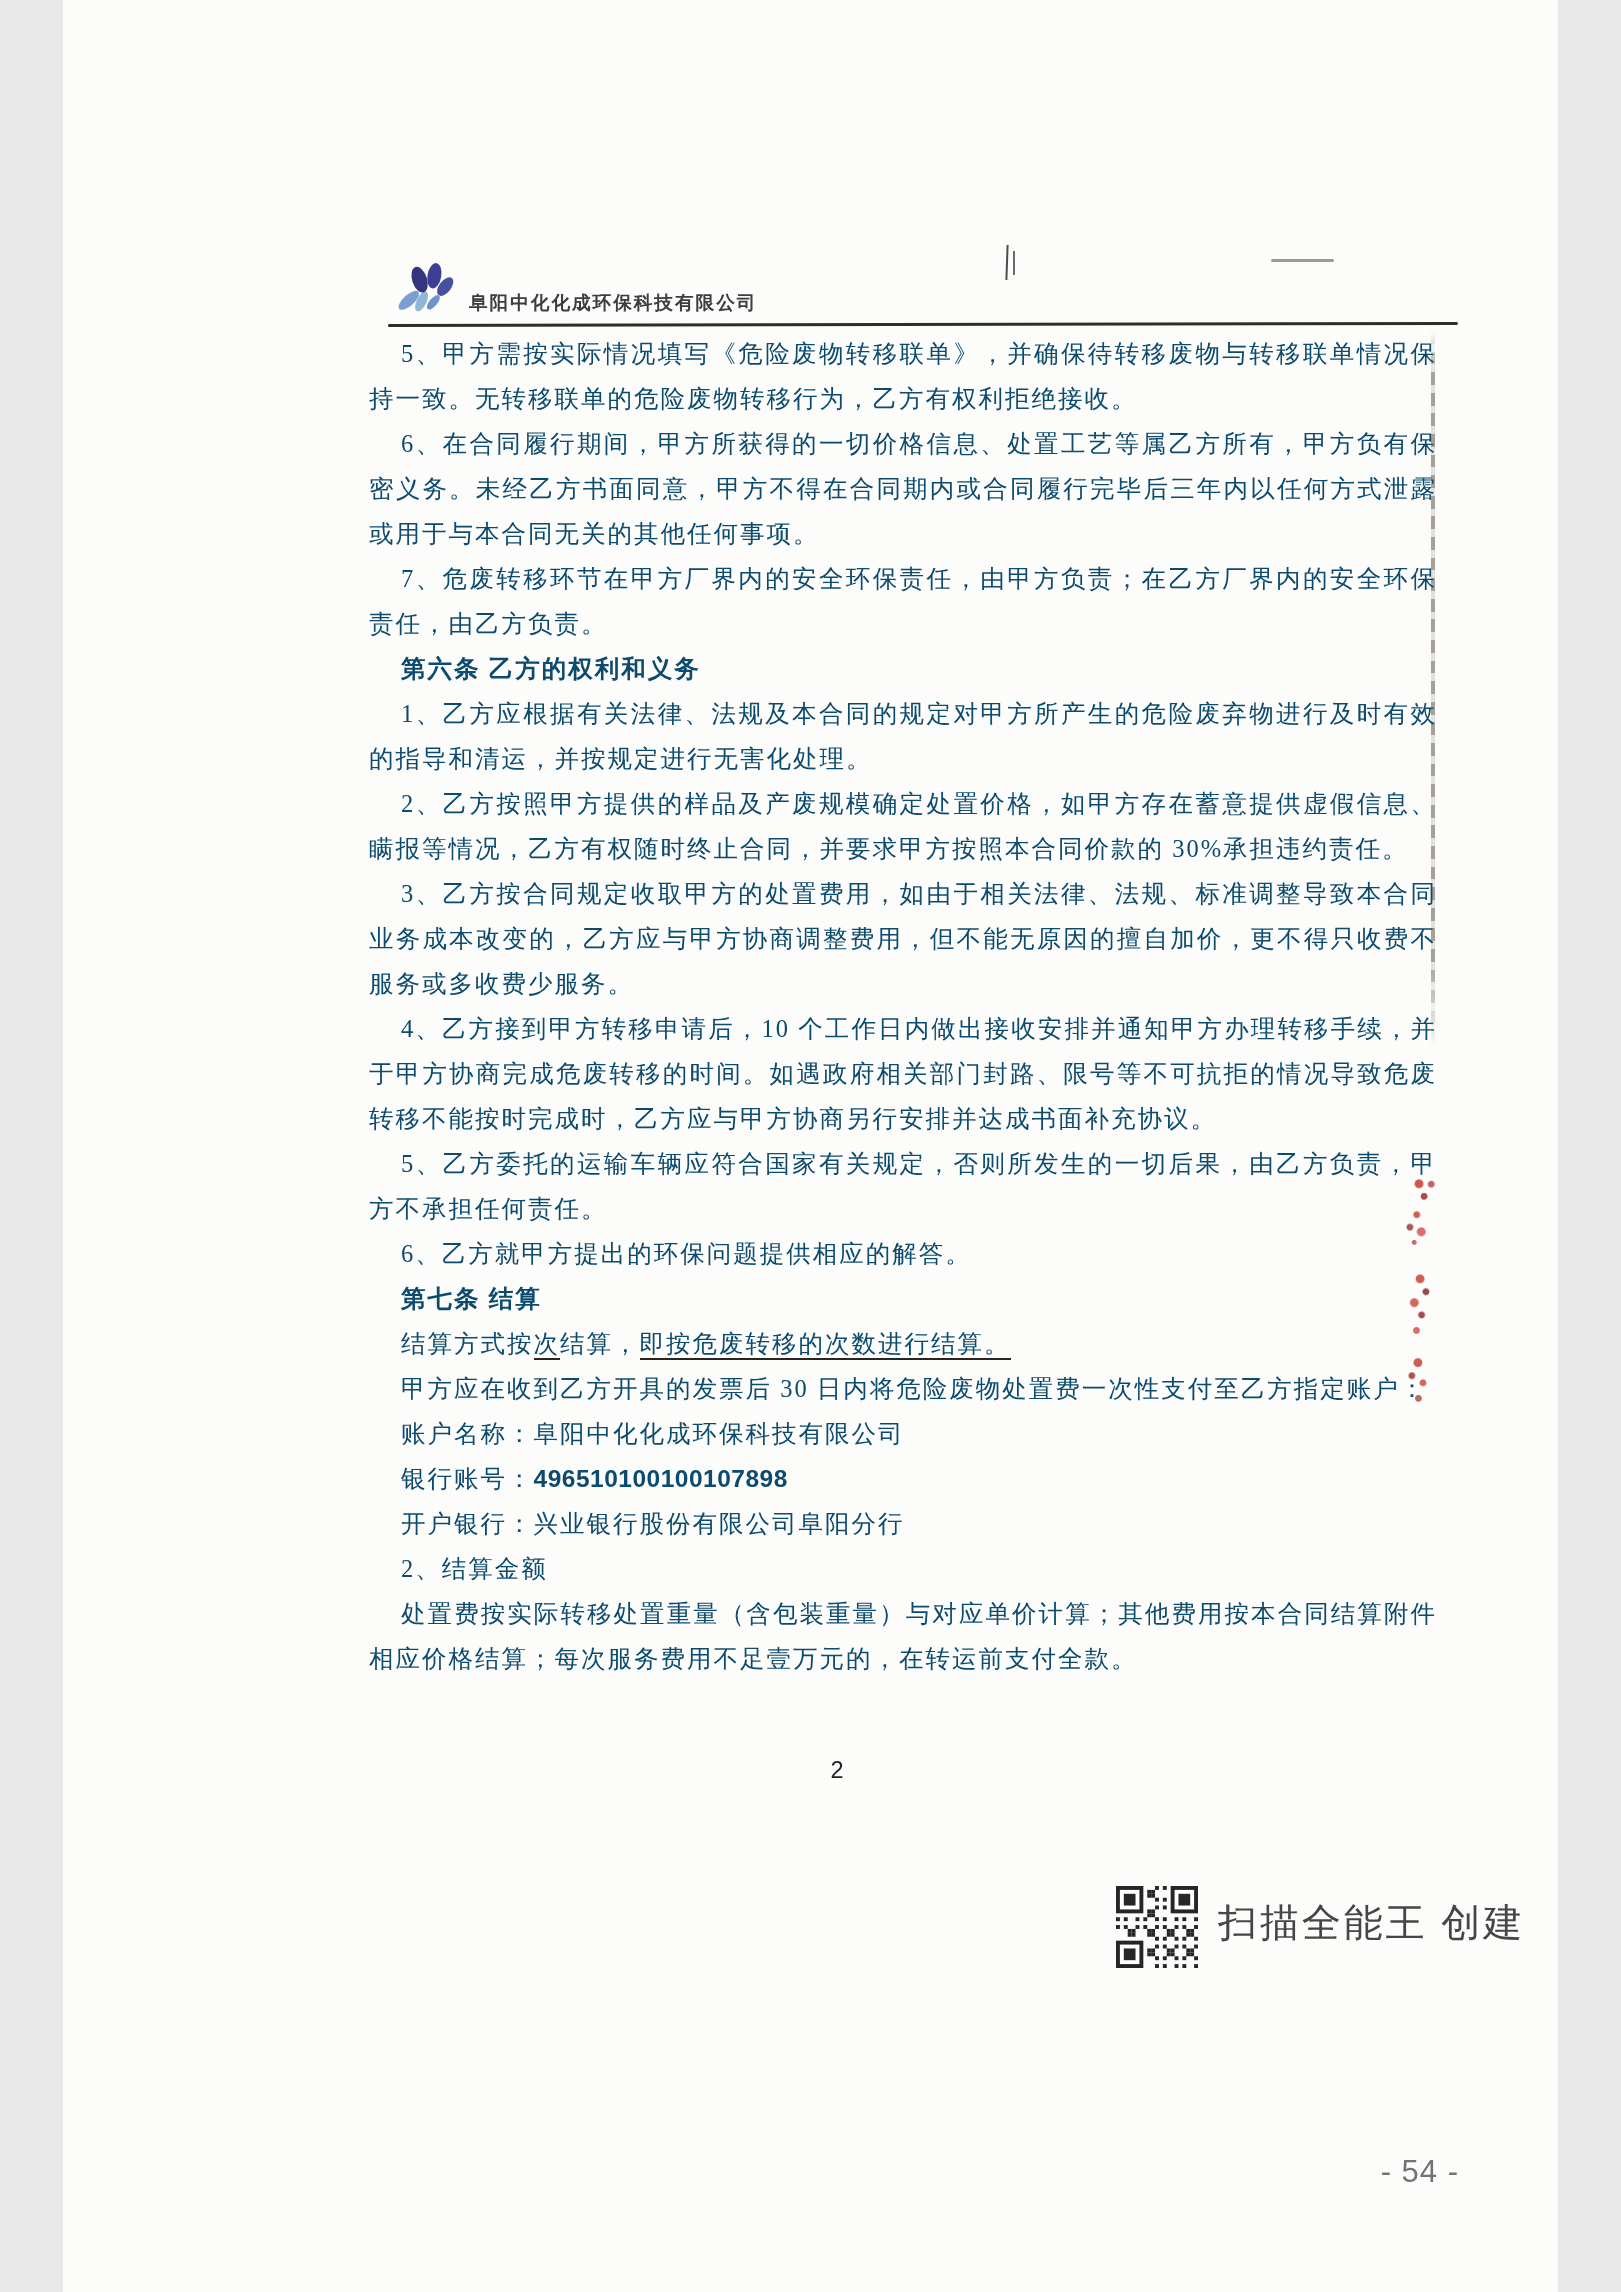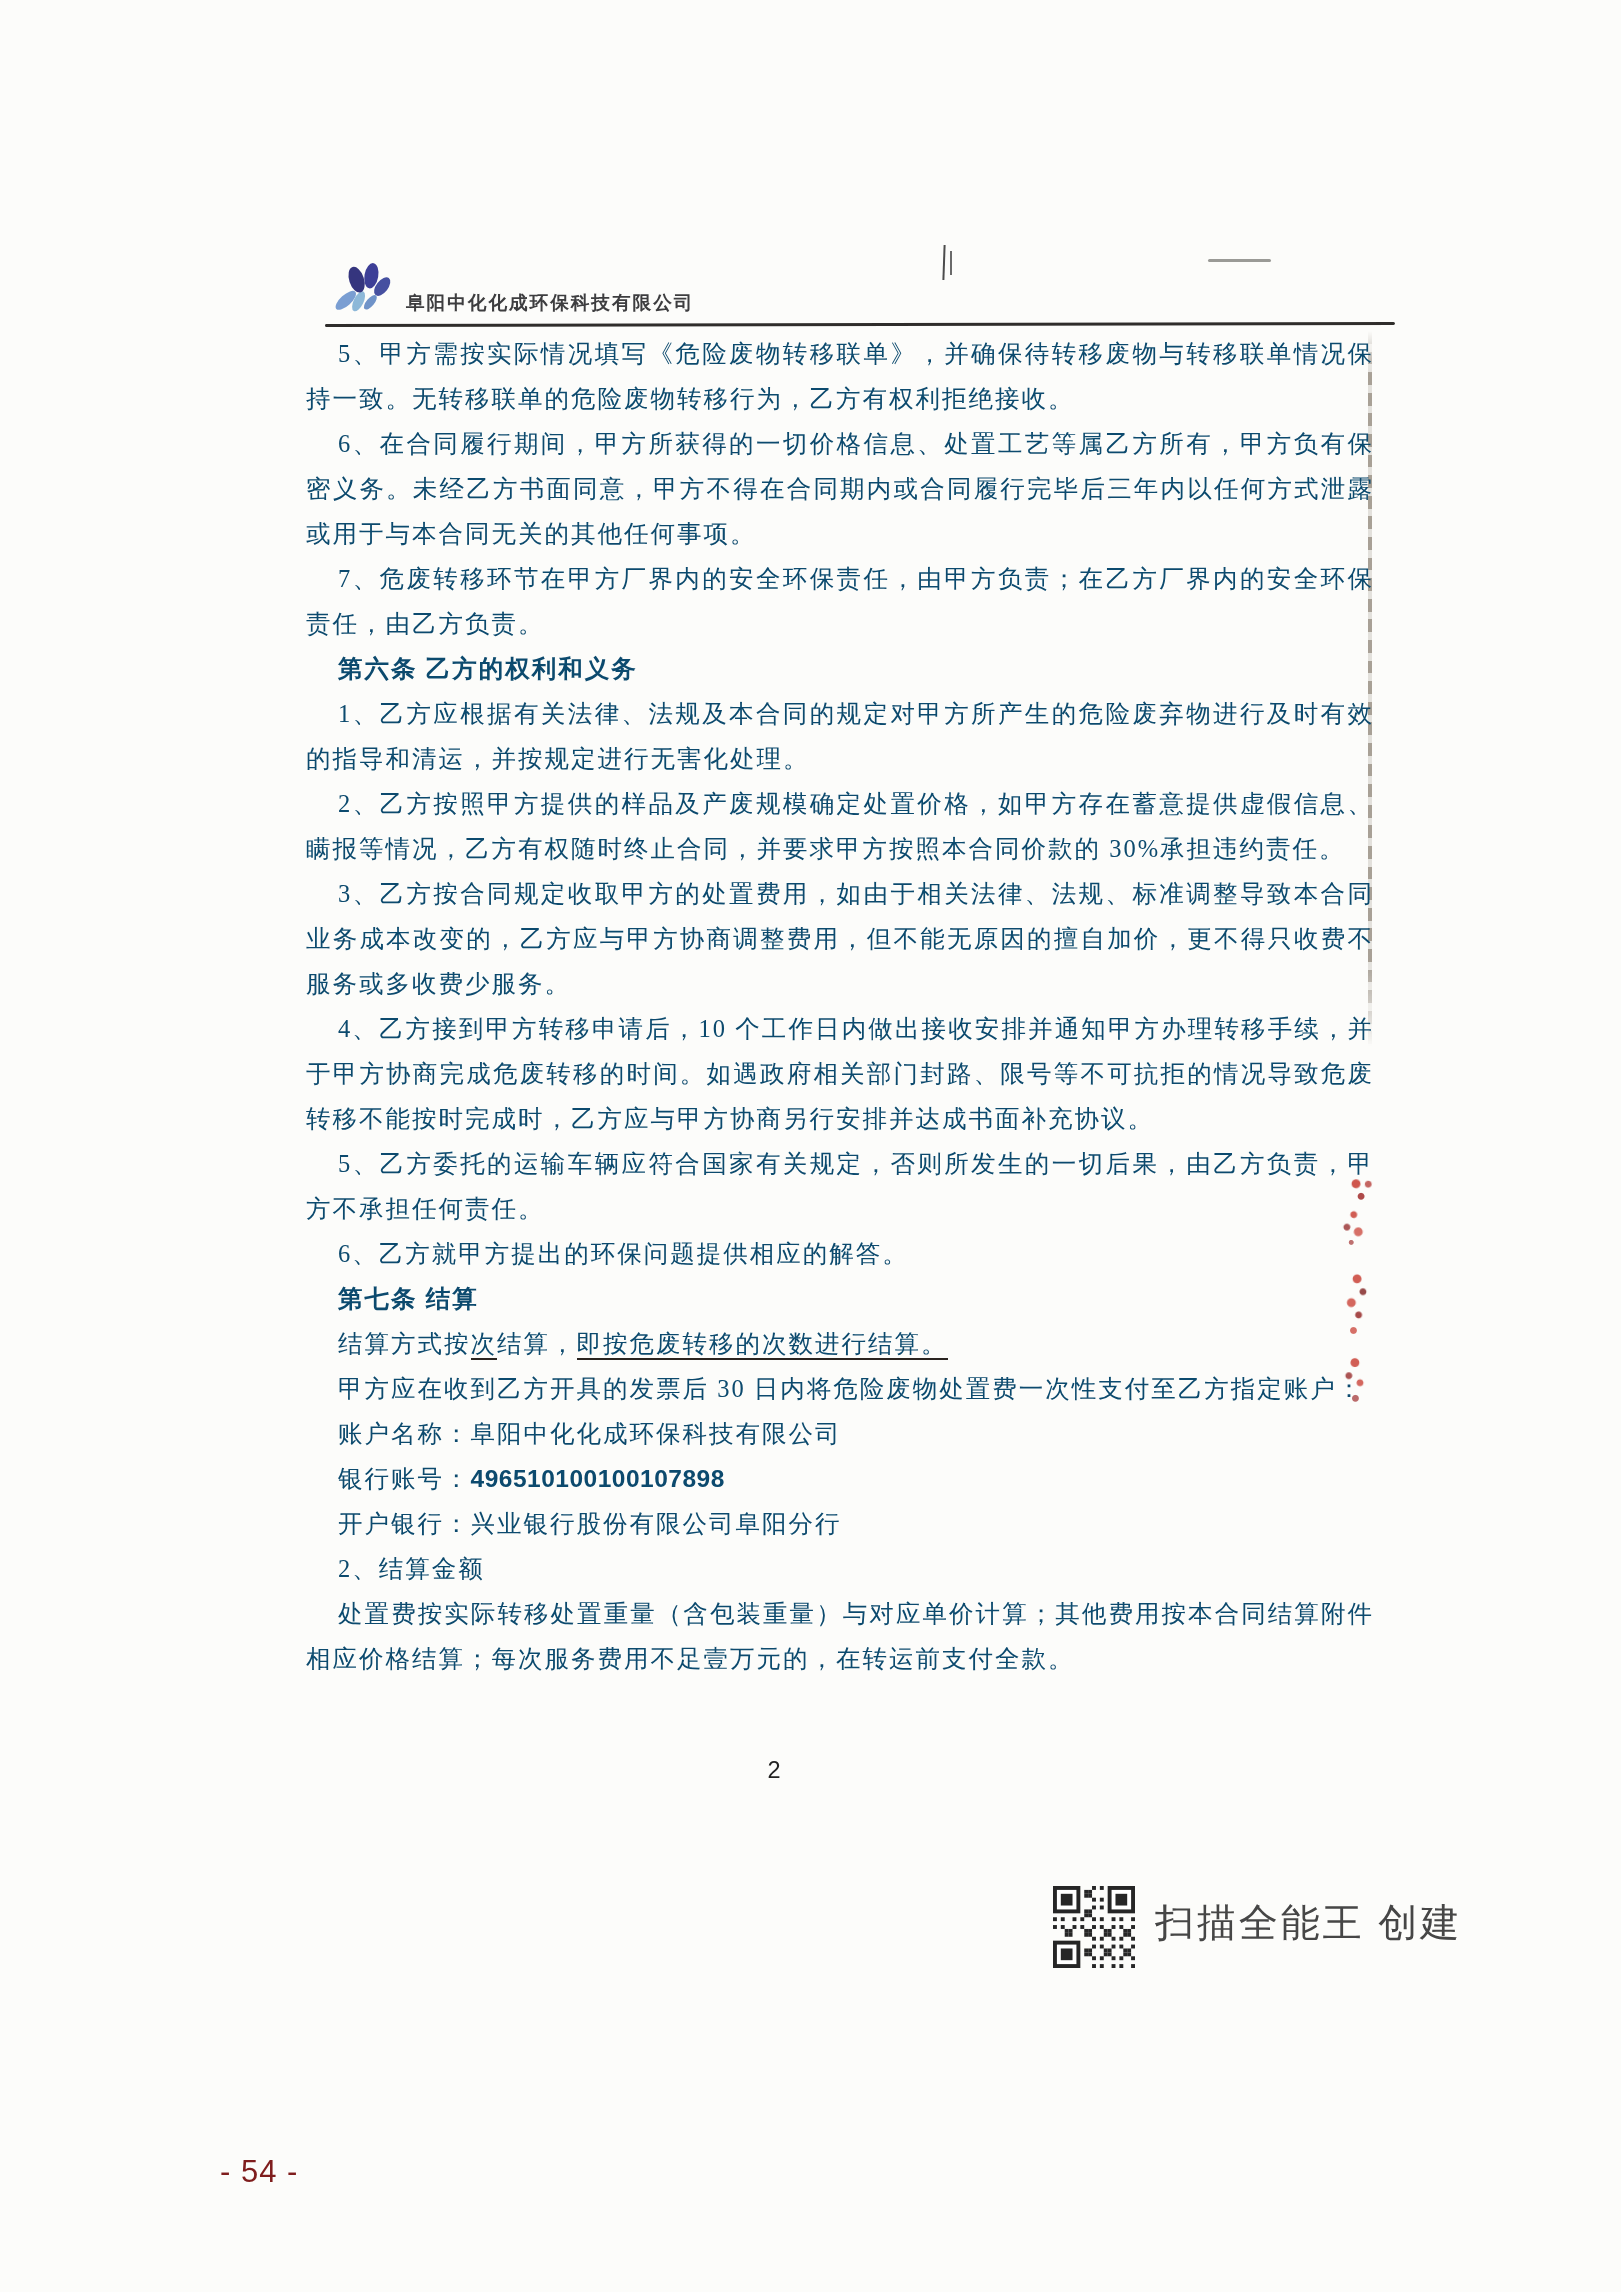--- a/index.html
+++ b/index.html
@@ -1,17 +1,17 @@
 <!DOCTYPE html>
 <html><head>
 <meta charset="utf-8">
 <style>
   html,body{margin:0;padding:0;background:#e8e8e8;}
   .page{
-    position:relative;width:1621px;height:2293px;margin:0 auto;
+    position:relative;width:1495px;height:2293px;margin:0 auto;
     background:#fcfcfa;overflow:hidden;
     font-family:"Liberation Serif","DejaVu Serif",serif;
   }
   
   .logo{position:absolute;left:331px;top:261px;width:65px;height:61px;}
   .company-name{
     position:absolute;left:406px;top:290px;
     font-size:18.6px;font-weight:700;letter-spacing:2px;color:#3d3d3f;
   }
   .header-rule{
@@ -69,23 +69,23 @@
       radial-gradient(circle at 70% 55%,rgba(196,46,34,.85) 2.9px,transparent 3.9px),
       radial-gradient(circle at 50% 85%,rgba(150,25,25,.75) 2.9px,transparent 3.9px);}
   
   .qr{position:absolute;left:1053px;top:1886px;width:82px;height:82px;}
   .scan-caption{
     position:absolute;left:1155px;top:1896px;
     font-family:"Liberation Sans","DejaVu Sans",sans-serif;
     font-size:39px;color:#464646;letter-spacing:2.9px;
   }
   .footer-page{
-    position:absolute;left:220px;top:2154px;width:1176px;text-align:left;
+    position:absolute;left:220px;top:2154px;width:1176px;text-align:right;
     font-family:"Liberation Sans","DejaVu Sans",sans-serif;
-    font-size:31px;color:#7f1d1d;letter-spacing:1px;
+    font-size:31px;color:#737373;letter-spacing:1px;
   }
 </style>
 </head>
 <body>
 
 <div class="page">
 
   <svg class="logo" viewBox="0 0 66 62" aria-hidden="true">
     <ellipse cx="15" cy="40" rx="13" ry="5.5" fill="#7a9ed2" transform="rotate(-42 15 40)"></ellipse>
     <ellipse cx="28" cy="41" rx="11" ry="5" fill="#8db8d8" transform="rotate(-64 28 41)"></ellipse>

